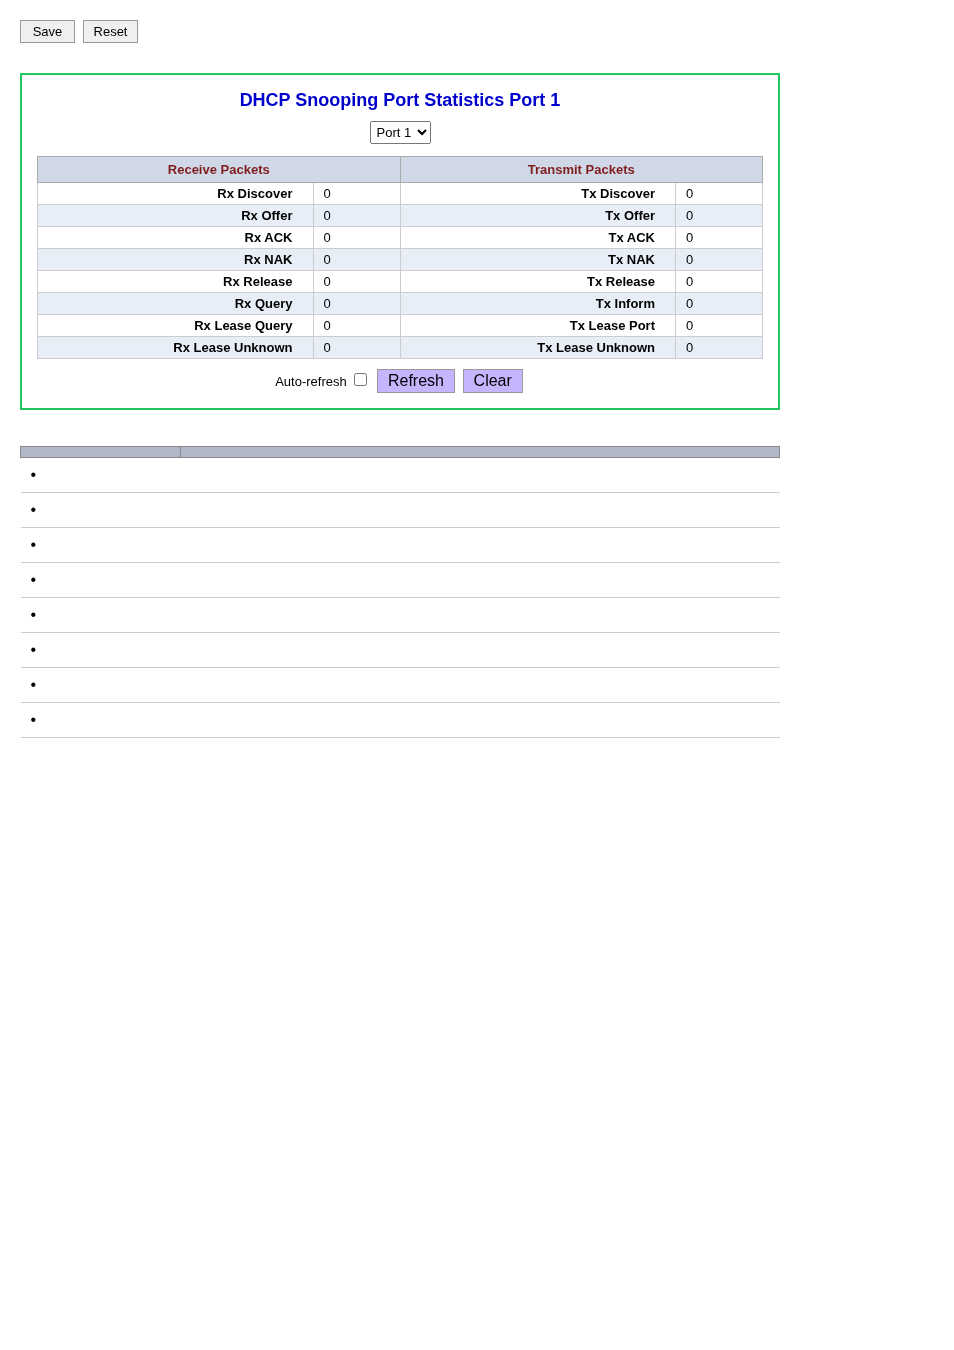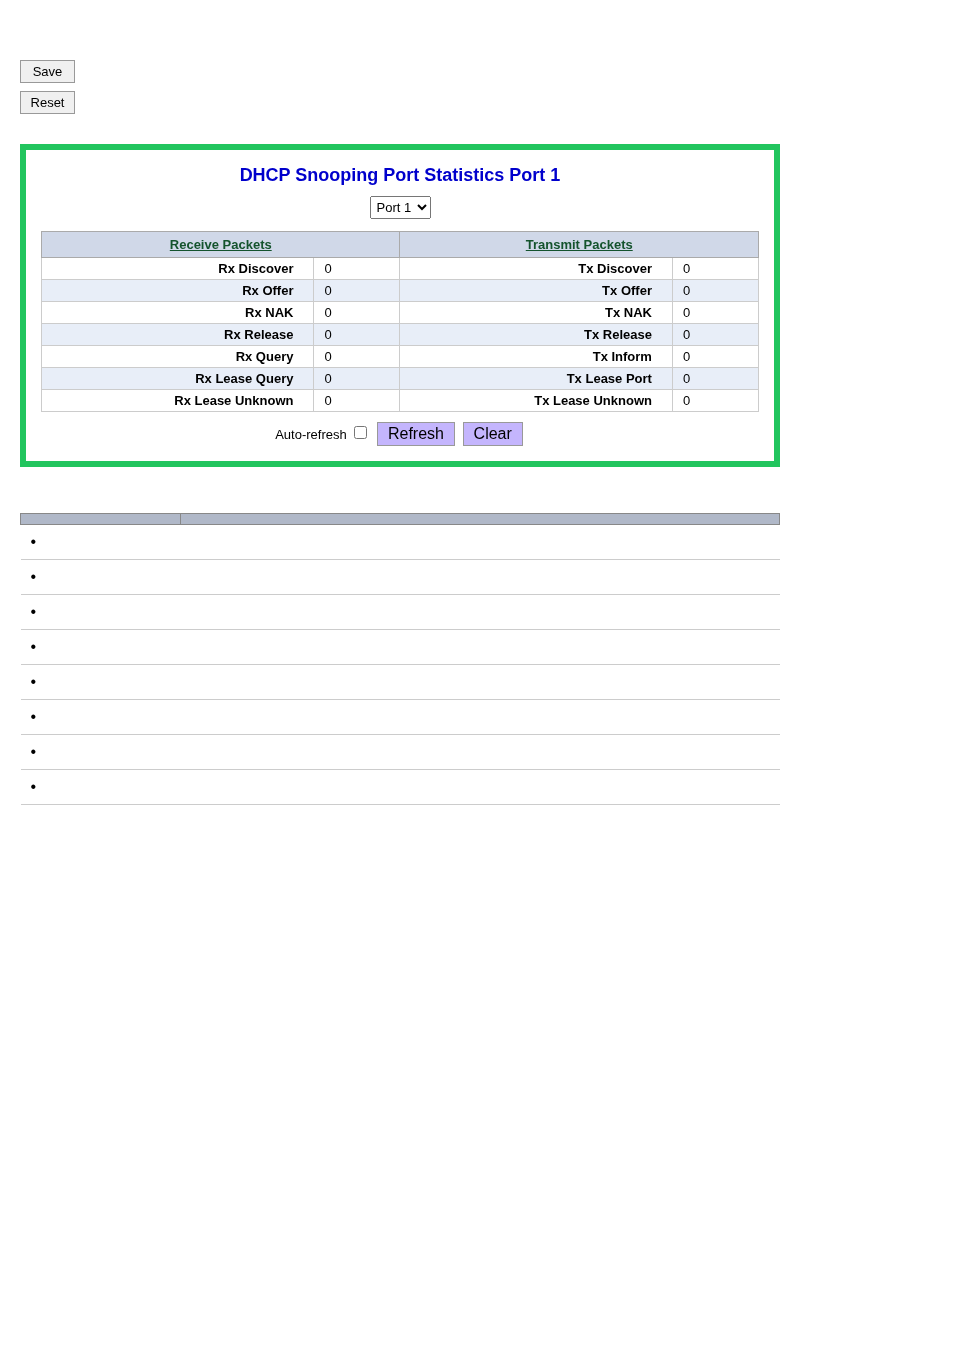--- a/index.html
+++ b/index.html
@@ -6,39 +6,38 @@
     body {
       font-family: Arial, sans-serif;
       font-size: 13px;
       background: #fff;
       color: #000;
       padding: 20px;
     }
 
     .top-buttons {
       display: flex;
-      flex-direction: column;
+      flex-direction: row;
       gap: 8px;
       margin-bottom: 30px;
-      margin-top: 40px;
     }
 
     .top-buttons button {
       width: 55px;
       padding: 3px 8px;
       font-size: 13px;
       cursor: pointer;
       background: #f0f0f0;
       border: 1px solid #999;
     }
 
     .stats-container {
-      border: 6px solid #22c55e;
+      border: 2px solid #22c55e;
       padding: 15px;
-      margin-bottom: 46px;
+      margin-bottom: 36px;
       max-width: 760px;
     }
 
     .stats-title {
       text-align: center;
       font-size: 18px;
       font-weight: bold;
       color: #00c;
       margin-bottom: 10px;
     }
@@ -57,22 +56,21 @@
       width: 100%;
       border-collapse: collapse;
       font-size: 13px;
     }
 
     .stats-table thead tr th {
       background: #d0d8e8;
       text-align: center;
       padding: 5px 23px;
       border: 1px solid #aaa;
-      color: #14532d;
-      text-decoration: underline;
+      color: #7f1d1d;
     }
 
     .stats-table tbody tr td {
       border: 1px solid #ccc;
       padding: 3px 20px;
     }
 
     .stats-table tbody tr:nth-child(odd) {
       background: #fff;
     }
@@ -172,20 +170,26 @@
           <td class="label-cell">Tx Discover</td>
           <td class="value-cell">0</td>
         </tr>
         <tr>
           <td class="label-cell">Rx Offer</td>
           <td class="value-cell">0</td>
           <td class="label-cell">Tx Offer</td>
           <td class="value-cell">0</td>
         </tr>
         <tr>
+          <td class="label-cell">Rx ACK</td>
+          <td class="value-cell">0</td>
+          <td class="label-cell">Tx ACK</td>
+          <td class="value-cell">0</td>
+        </tr>
+        <tr>
           <td class="label-cell">Rx NAK</td>
           <td class="value-cell">0</td>
           <td class="label-cell">Tx NAK</td>
           <td class="value-cell">0</td>
         </tr>
         <tr>
           <td class="label-cell">Rx Release</td>
           <td class="value-cell">0</td>
           <td class="label-cell">Tx Release</td>
           <td class="value-cell">0</td>

